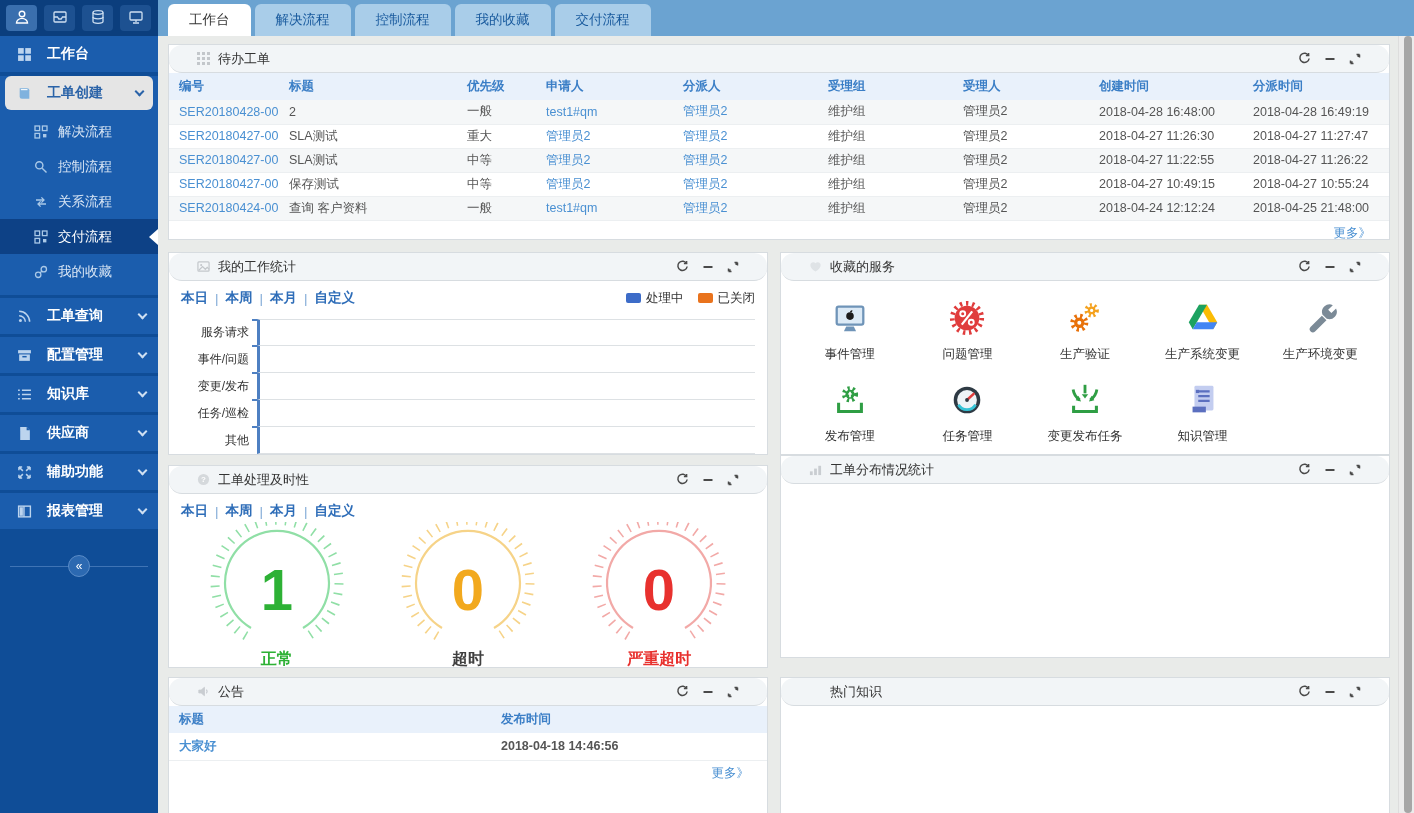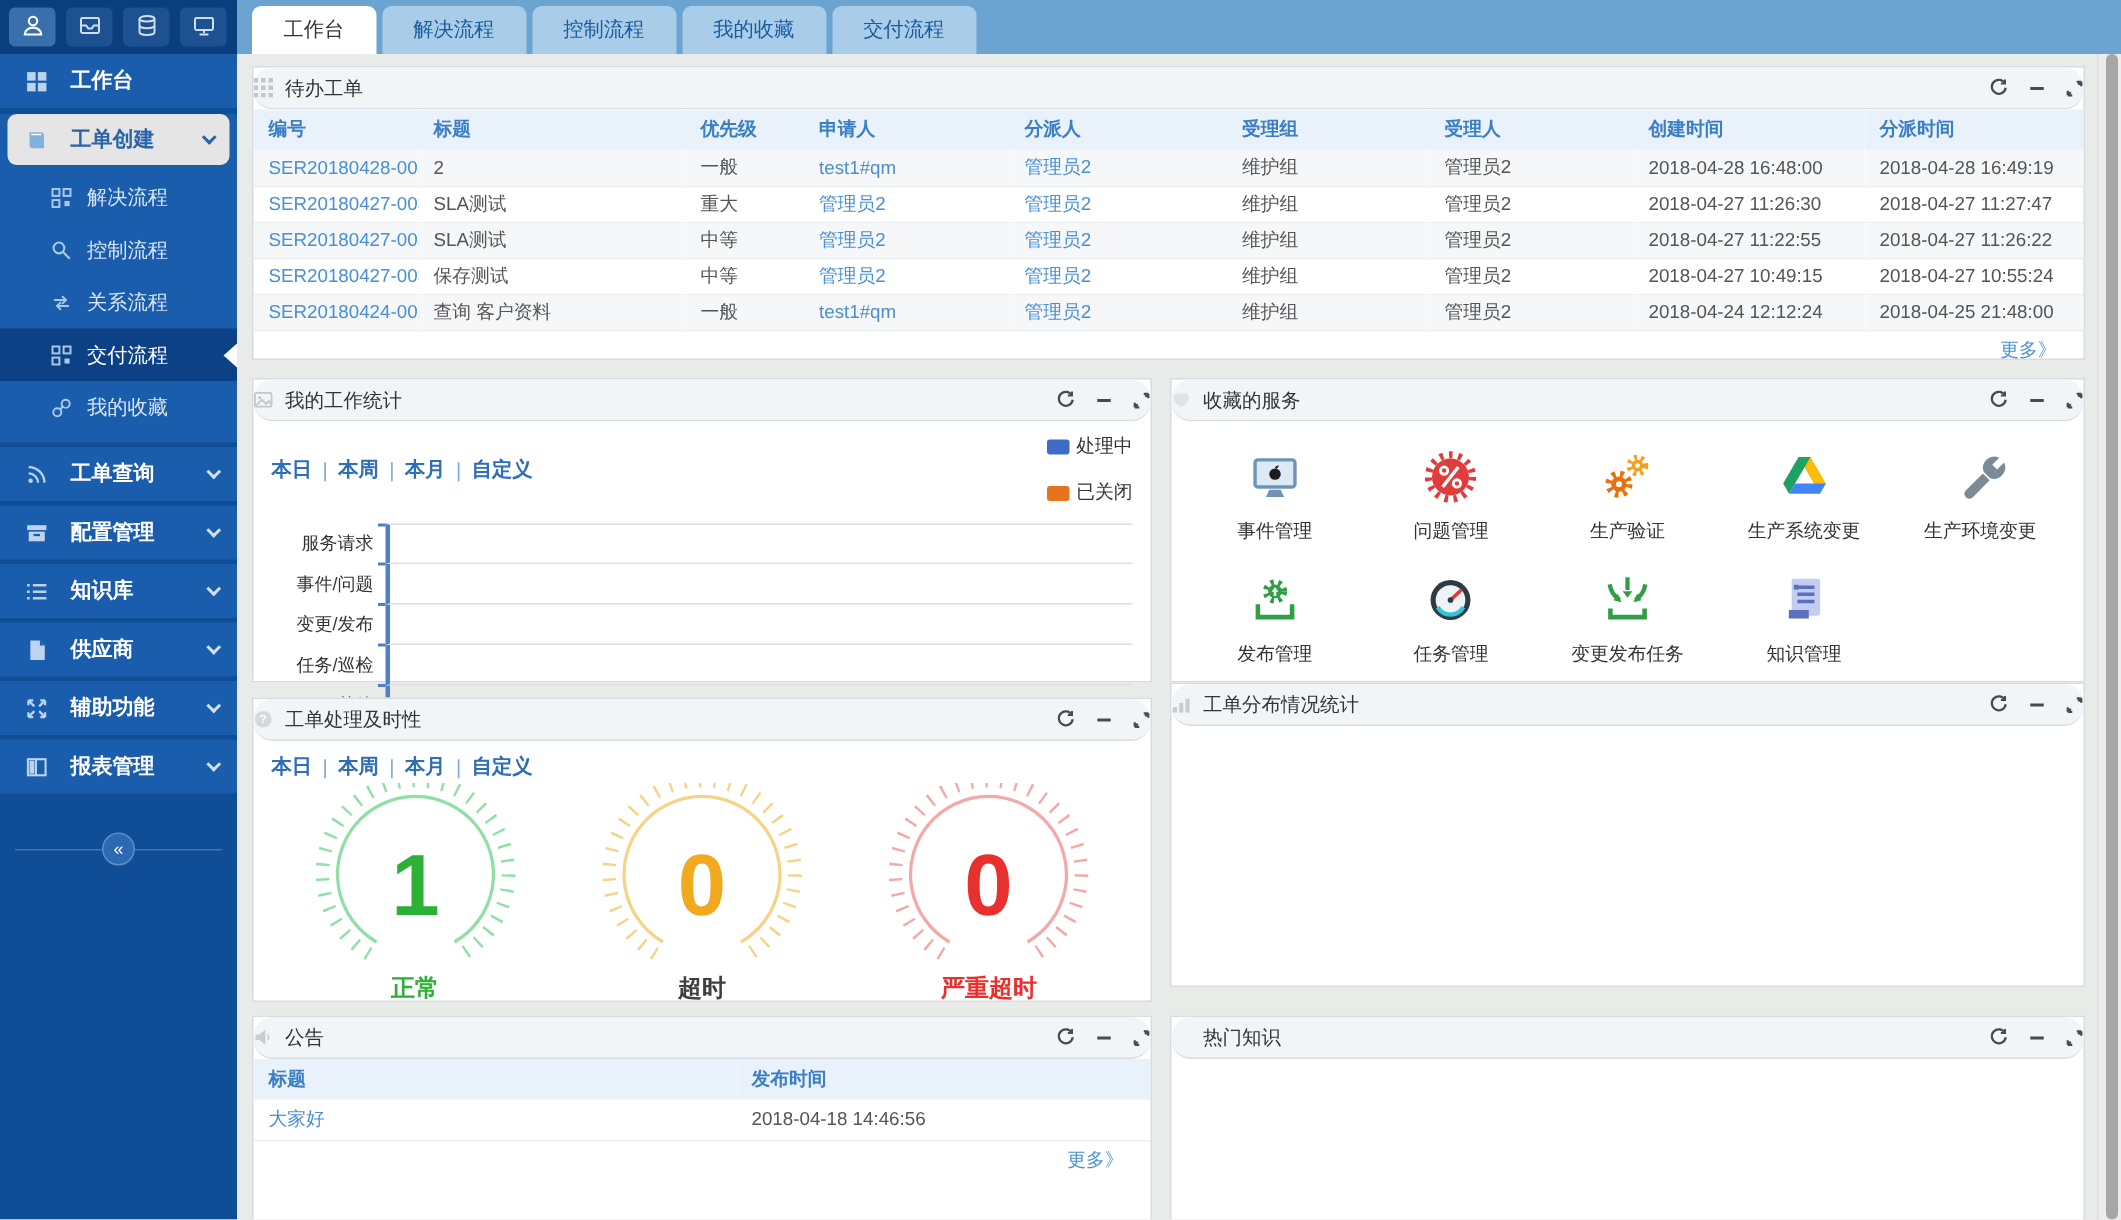--- a/index.html
+++ b/index.html
@@ -31,40 +31,40 @@
   .collapse-row { position:relative; margin-top:24px; height:26px; }
   .collapse-row::before { content:""; position:absolute; left:10px; right:10px; top:50%; border-top:1px solid #3f74b5; }
   .collapse-btn { position:absolute; left:50%; top:50%; transform:translate(-50%,-50%); width:22px; height:22px; border-radius:50%; background:#2c69b1; border:1px solid #5b8cc7; color:#fff; display:flex; align-items:center; justify-content:center; font-size:12px; cursor:pointer; }
 
   
   .content { position:absolute; left:158px; top:36px; right:0; bottom:0; background:#e9ebe9; }
   .scrollbar { position:absolute; right:0; top:0; bottom:0; width:16px; background:#ececec; border-left:1px solid #dddddd; }
   .scroll-thumb { position:absolute; right:2px; top:0; bottom:0; width:8px; background:#a6a6a6; border-radius:4px; }
 
   .panel { position:absolute; background:#fff; border:1px solid #d7dce0; }
-  .p-head { height:28px; background:#f2f5f7; border-bottom:1px solid #d7dce0; display:flex; align-items:center; padding:0 0;border-radius:13px; }
+  .p-head { height:28px; background:#f2f5f7; border-bottom:1px solid #d7dce0; display:flex; align-items:center; padding:0 28px;border-radius:13px; }
   .p-ico { width:13px; height:13px; color:#c3c7cb; margin-right:8px; flex:none; }
   .p-title { font-size:13px; color:#333; }
   .p-actions { margin-left:auto; display:flex; align-items:center; gap:13px; color:#4a4a4a; }
   .p-actions svg { cursor:pointer; display:block; }
 
   
   table { border-collapse:collapse; width:100%; table-layout:fixed; }
   th { background:#e9f1fb; color:#3a7ec6; font-size:12.5px; font-weight:bold; text-align:left; height:27px; padding:0 0 0 10px; }
   td { font-size:12.5px; color:#555; height:24px; padding:0 0 0 10px; border-bottom:1px solid #eceff1; overflow:hidden; white-space:nowrap; }
   tr.odd td { background:#f5f7f8; }
   a.lnk { color:#4a90d2; text-decoration:none; cursor:pointer; }
   .more-row { text-align:right; padding:4px 18px 4px 0; font-size:12.5px; }
 
   
   .p-body { padding:8px 12px; }
   .filters { font-size:13.5px; font-weight:bold; color:#2e6db8; display:flex; align-items:center; gap:7px; }
   .filters .f { cursor:pointer; }
   .filters .sep { color:#7fa9d6; font-weight:normal; }
-  .legend { margin-left:auto; display:flex; align-items:center; gap:14px; font-weight:normal; font-size:12.5px; color:#333;flex-direction:column; }
+  .legend { margin-left:auto; display:flex; align-items:center; gap:14px; font-weight:normal; font-size:12.5px; color:#333; }
   .lg-sq { display:inline-block; width:15px; height:10px; border-radius:2px; margin-right:5px; vertical-align:middle; }
   .chart { margin-top:12px; }
   .bar-row { display:flex; height:27px; }
   .bar-row .lab { width:76px; text-align:right; padding-right:8px; font-size:12px; color:#333; line-height:27px; white-space:nowrap; }
   .bar-row .plot { flex:1; border-left:3px solid #4e80c2; border-bottom:1px solid #dde1e4; position:relative; }
   .bar-row:first-child .plot { border-top:1px solid #dde1e4; }
   .bar-row .plot::before { content:""; position:absolute; left:-8px; top:-1px; width:5px; height:2px; background:#4e80c2; }
 
   
   .fav-grid { display:grid; grid-template-columns:repeat(5,1fr); row-gap:18px; padding:18px 10px 0; }
@@ -702,21 +702,21 @@
           <col style="width:322px">
           <col>
         </colgroup>
       <thead>
         <tr>
           <th>标题</th>
           <th>发布时间</th>
         </tr>
       </thead>
       <tbody>
-        <tr style="height:27px;">
+        <tr style="height:27px;font-weight:bold;">
           <td style="height:27px;"><a class="lnk">大家好</a></td>
           <td style="height:27px;">2018-04-18 14:46:56</td>
         </tr>
       </tbody>
     </table>
     <div class="more-row"><a class="lnk">更多》</a></div>
   </div>
 
   <div class="panel" style="left:622px; top:641px; width:610px; height:165px;">
     <div class="p-head">

